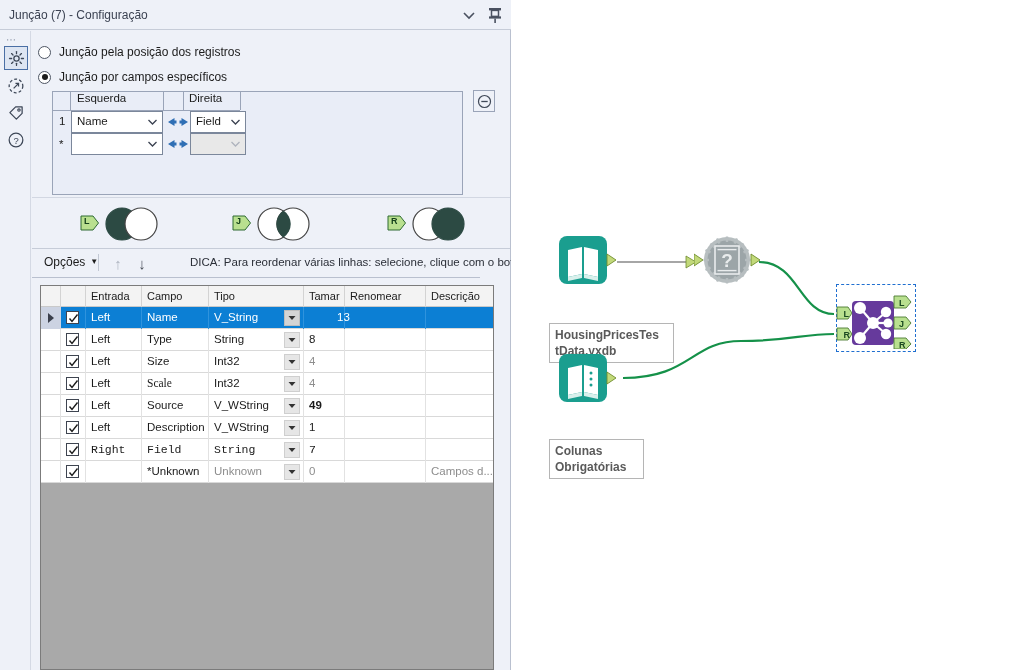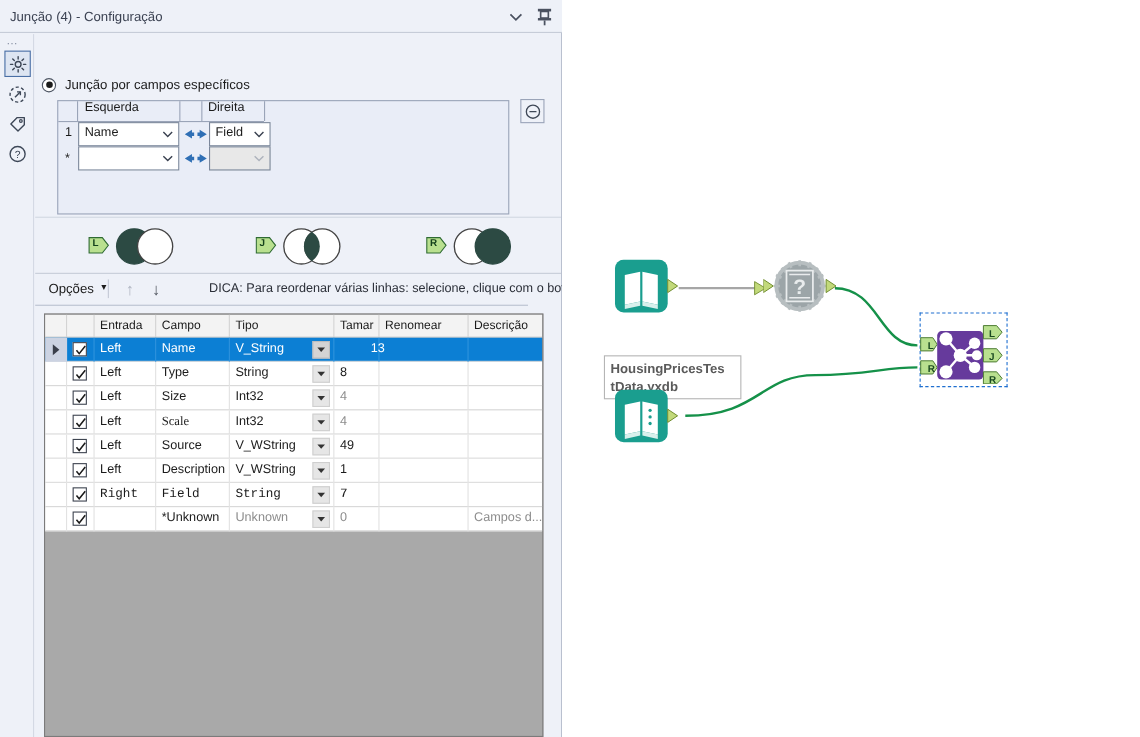--- a/index.html
+++ b/index.html
@@ -124,21 +124,21 @@
   .sel-box{position:absolute;border:1px dashed #1f6fd0;box-sizing:border-box;}
 </style>
 </head>
 <body>
 
 <div class="app">
 
   <div class="cfg-panel">
 
     <div class="cfg-title">
-      <div class="cfg-title-text">Junção (4) - Configuração</div>
+      <div class="cfg-title-text">Junção (7) - Configuração</div>
       <div class="title-ctrl" id="chev">
         <svg width="22" height="22" viewBox="0 0 22 22">
             <polyline points="6,9 11,14 16,9" fill="none" stroke="#4a5160" stroke-width="1.6"></polyline>
           </svg>
       </div>
       <div class="title-ctrl" id="pin">
         <svg width="22" height="22" viewBox="0 0 22 22">
           <rect x="5" y="4" width="12" height="2.4" fill="#4a5160"></rect>
           <rect x="7.5" y="6.4" width="7" height="6" fill="none" stroke="#4a5160" stroke-width="1.5"></rect>
           <rect x="5" y="12.4" width="12" height="2.2" fill="#4a5160"></rect>
@@ -182,20 +182,24 @@
       </div>
 
       <div class="rail-ico" id="rail-help">
         <svg width="18" height="18" viewBox="0 0 20 20">
           <circle cx="10" cy="10" r="7.6" fill="none" stroke="#3d4757" stroke-width="1.4"></circle>
           <text x="10" y="14.2" text-anchor="middle" font-size="10.5" font-family="Liberation Sans" fill="#3d4757">?</text>
         </svg>
       </div>
     </div>
 
+    <div class="radio-row" id="rad1">
+      <div class="radio"></div>
+      <div class="radio-lbl">Junção pela posição dos registros</div>
+    </div>
     <div class="radio-row" id="rad2">
       <div class="radio on"></div>
       <div class="radio-lbl">Junção por campos específicos</div>
     </div>
 
     <div class="jbox">
       <div class="jhead" style="left:24px;">Esquerda</div>
       <div class="jhead" style="left:136px;">Direita</div>
       <div style="position:absolute;left:0;top:18px;width:187px;height:1px;background:#9aa4b8;"></div>
       <div style="position:absolute;left:17px;top:0;width:1px;height:18px;background:#9aa4b8;"></div>
@@ -421,21 +425,21 @@
             <div class="vsep" style="left: 303px;"></div>
             <div class="vsep" style="left: 384px;"></div>
             <div class="chk">
               <svg width="11" height="11" viewBox="0 0 11 11">
                 <polyline points="1.5,5.5 4,8.5 9.5,1.5" fill="none" stroke="#1b1b1b" stroke-width="1.4"></polyline>
               </svg>
             </div>
             <div class="gc" style="left: 50px;">Left</div>
             <div class="gc" style="left: 106px;">Source</div>
             <div class="gc" style="left: 173px;">V_WString</div>
-            <div class="gc" style="left: 268px;">49</div>
+            <div class="gc" style="left: 268px; font-weight: bold;">49</div>
             <div class="gc" style="left: 309px;"></div>
             <div class="gc muted" style="left: 390px;"></div>
             <div class="ddbtn" style="left: 243px;">
               <svg width="8" height="6" viewBox="0 0 8 6">
                 <polygon points="0.5,1 7.5,1 4,5" fill="#333"></polygon>
               </svg>
             </div>
           </div>
           <div class="grow" style="top: 131px;">
             <div class="vsep" style="left: 19px;"></div>
@@ -583,20 +587,24 @@
           <path d="M9 14 L23 11 L23 38 L9 41 Z" fill="#ffffff"></path>
           <path d="M39 14 L25 11 L25 38 L39 41 Z" fill="#ffffff"></path>
           <path d="M9 41 L23 38 L23 42 L9 45 Z" fill="#d9f0ec"></path>
           <path d="M39 41 L25 38 L25 42 L39 45 Z" fill="#d9f0ec"></path>
           <circle cx="32" cy="19" r="1.5" fill="#1a9e8f"></circle>
           <circle cx="32" cy="25" r="1.5" fill="#1a9e8f"></circle>
           <circle cx="32" cy="31" r="1.5" fill="#1a9e8f"></circle>
           <polygon points="48,18 57,24 48,30" fill="#c2d97a" stroke="#6f8c2e" stroke-width="0.9"></polygon>
         </svg>
       </div>
+      <div class="node-lbl" style="left:38px;top:408px;width:95px;">
+        <span style="white-space:pre-line;">Colunas
+Obrigatórias</span>
+      </div>
 
       <div class="sel-box" style="left:325px;top:253px;width:80px;height:68px;"></div>
       <div class="node" style="left:325px;top:256px;">
         <svg width="80" height="62" viewBox="0 0 80 62">
 
           <polygon points="1,20 12,20 16,26 12,32 1,32" fill="#b9e08f" stroke="#4c7a33" stroke-width="0.9"></polygon>
           <text x="7.5" y="30" font-size="9" font-weight="bold" font-family="Liberation Sans" fill="#1b4a22">L</text>
           <polygon points="1,41 12,41 16,47 12,53 1,53" fill="#b9e08f" stroke="#4c7a33" stroke-width="0.9"></polygon>
           <text x="7.5" y="51" font-size="9" font-weight="bold" font-family="Liberation Sans" fill="#1b4a22">R</text>
 

